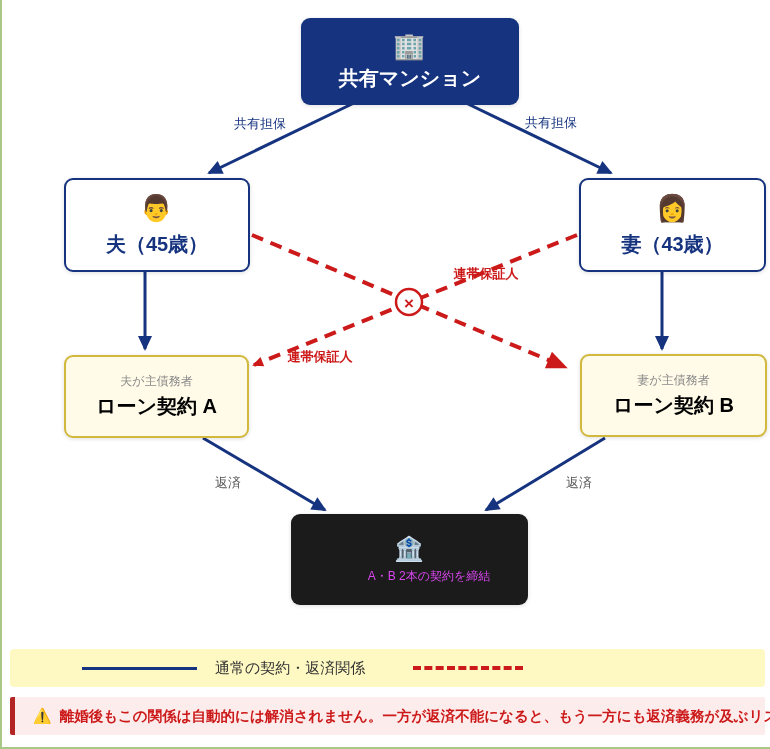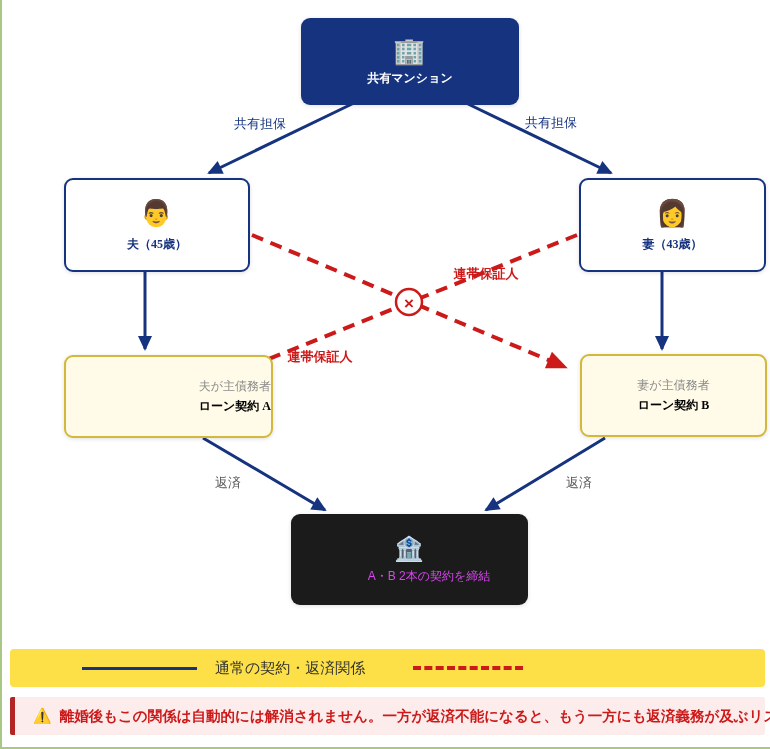--- a/index.html
+++ b/index.html
@@ -11,51 +11,51 @@
     background: #ffffff;
     border-left: 2px solid #a9c885;
     border-bottom: 2px solid #a9c885;
     overflow: hidden;
   }
   .diagram { position: absolute; left:0; top:0; width:770px; height:630px; }
   svg.edges { position:absolute; left:0; top:0; }
 
   .node { position:absolute; display:flex; flex-direction:column; align-items:center; justify-content:center; text-align:center; border-radius:9px; box-shadow:0 1px 4px rgba(0,0,0,.13); }
   .node .emoji { font-size:26px; line-height:30px; }
-  .node .title { font-size:12px; font-weight:bold; margin-top:4px;font-family:Liberation Serif, serif; }
+  .node .title { font-size:20px; font-weight:bold; margin-top:4px; }
   .node .subtitle { font-size:12px; margin-top:4px; }
 
   .node-property { left:299px; top:18px; width:218px; height:87px; background:#16337f; }
   .node-property .title { color:#ffffff; }
   .node-property .subtitle { color:#c7d3ee; }
 
   .node-person { background:#ffffff; border:2px solid #16337f; }
   .node-person .title { color:#16337f; margin-top:8px; }
   .node-husband { left:62px; top:178px; width:186px; height:94px; }
   .node-wife { left:577px; top:178px; width:187px; height:94px; }
 
   .node-loan { background:#fffbe8; border:2px solid #d2b83c; }
   .node-loan .subtitle { order:-1; color:#8a8a8a; font-size:12px; margin:0; }
   .node-loan .title { color:#000000; margin-top:3px; }
-  .node-loan-a { left:62px; top:355px; width:209px; height:83px;align-items:flex-end; }
+  .node-loan-a { left:62px; top:355px; width:185px; height:83px; }
   .node-loan-b { left:578px; top:354px; width:187px; height:83px; }
 
   .node-bank { left:289px; top:514px; width:237px; height:91px; background:#1b1b1b; }
   .node-bank .emoji { font-size:24px; }
   .node-bank .title { color:#ffffff; }
   .node-bank .subtitle { color:#d946ef;margin-left:39px; }
 
   .edge-label { position:absolute; transform:translate(-50%,-50%); font-size:13px; white-space:nowrap; }
   .lbl-navy { color:#16337f; }
   .lbl-gray { color:#555555; }
   .lbl-red { color:#cc1a1a; font-weight:bold; }
 
   .legend {
     position:absolute; left:8px; top:649px; width:755px; height:38px;
-    background:#fde047; border-radius:4px;
+    background:#fef9c3; border-radius:4px;
     display:flex; align-items:center; font-size:15px; color:#333;
   }
   .legend .solid-sample { display:inline-block; width:115px; height:0; border-top:3px solid #16337f; margin-left:72px; margin-right:18px; }
   .legend .dash-sample { display:inline-block; width:110px; height:0; border-top:4px dashed #cc1a1a; margin-left:48px; margin-right:16px; }
   .legend .dashed-label { color:#cc1a1a; font-weight:bold; }
 
   .warning {
     position:absolute; left:8px; top:697px; width:755px; height:38px;
     background:#fdecec; border-left:5px solid #b32424; border-radius:2px;
     display:flex; align-items:center; gap:8px; padding-left:18px;

